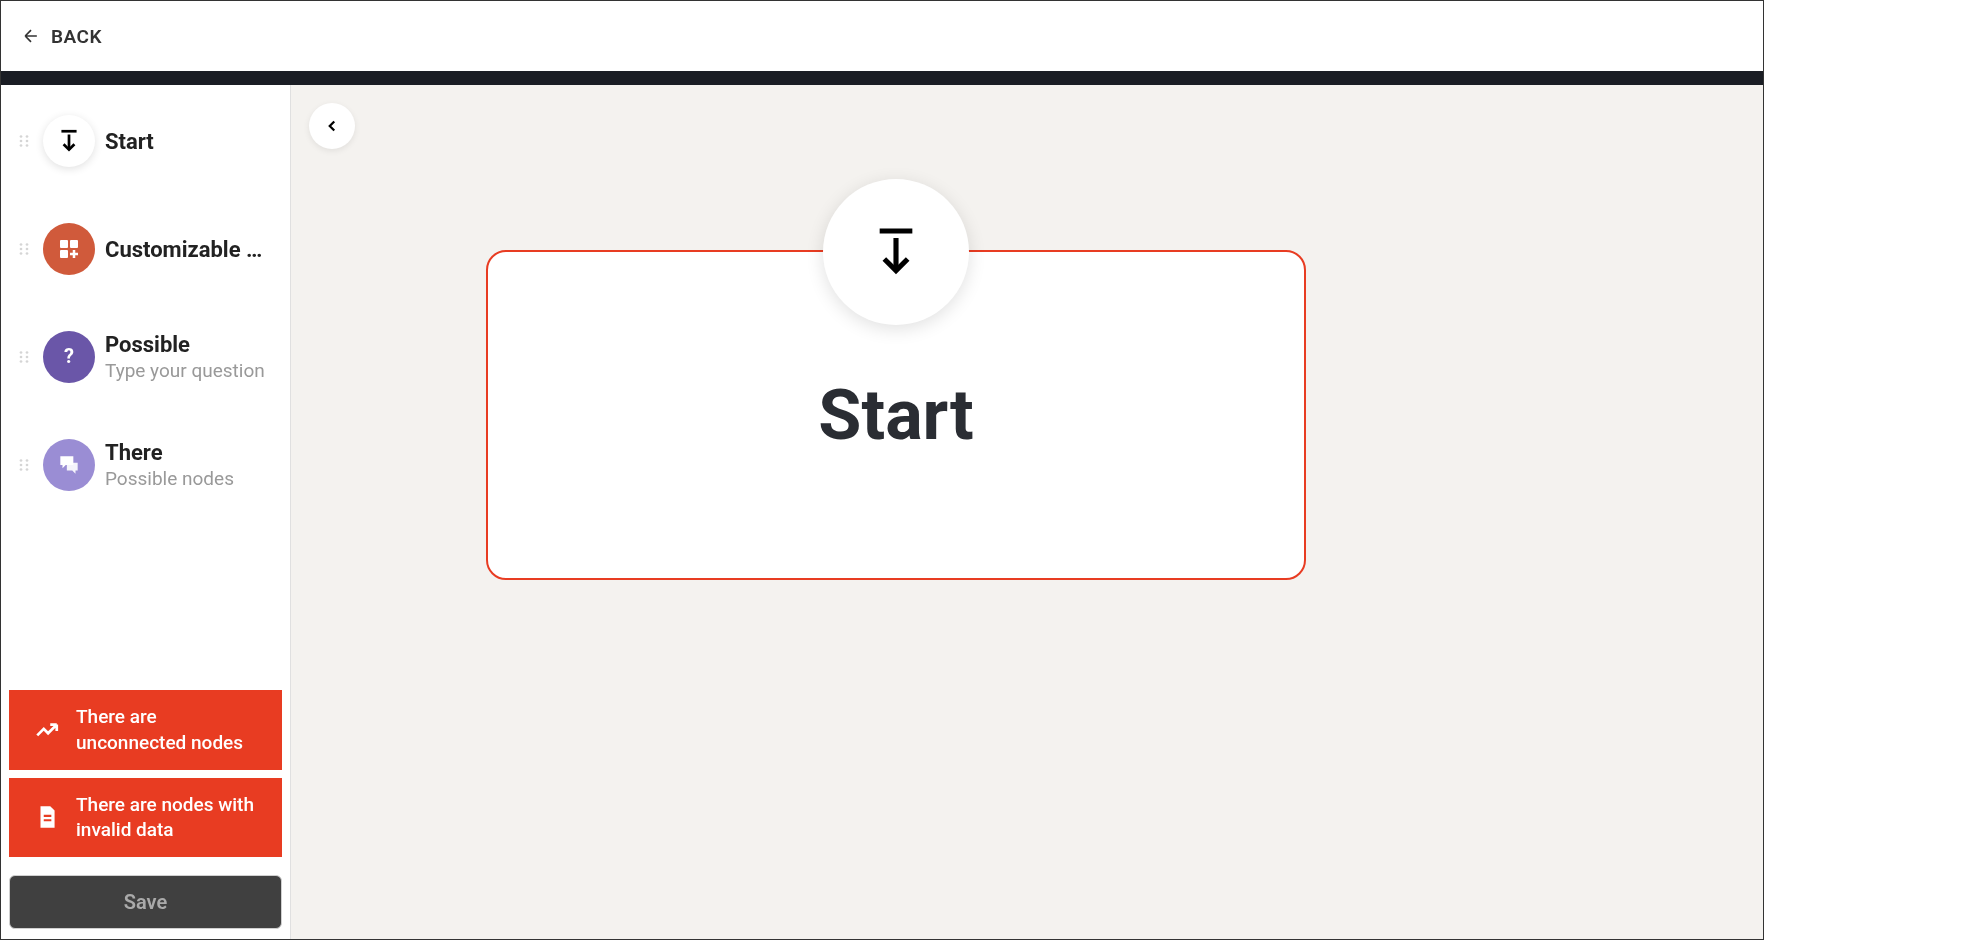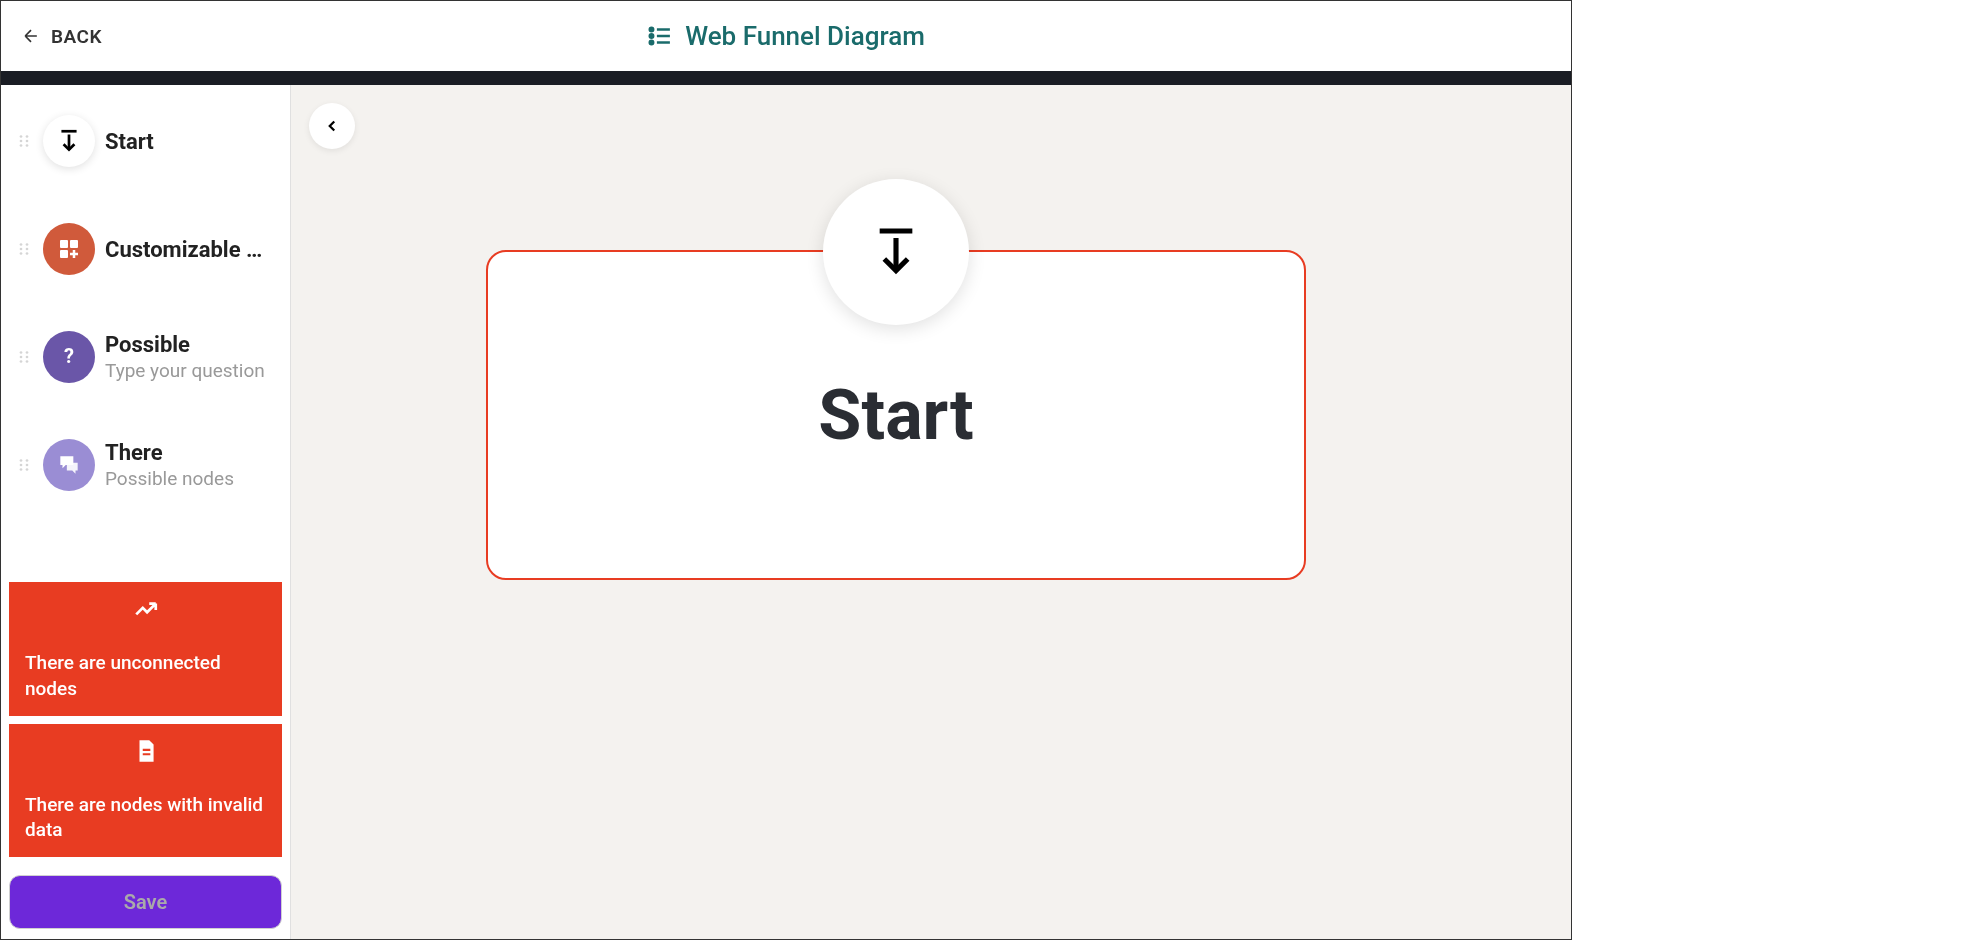--- a/index.html
+++ b/index.html
@@ -8,21 +8,21 @@
       padding: 0;
     }
     
     body {
       font-family: -apple-system, BlinkMacSystemFont, "Segoe UI", Roboto, Helvetica, Arial, sans-serif;
       background: #fff;
       overflow: hidden;
     }
     
     .app-container {
-      width: 1572px;
+      width: 1764px;
       height: 940px;
       display: flex;
       flex-direction: column;
       border: 1px solid #333;
     }
     
     
     .header {
       display: flex;
       align-items: center;
@@ -160,48 +160,47 @@
       white-space: nowrap;
       overflow: hidden;
       text-overflow: ellipsis;
       margin-top: 2px;
     }
     
     
     .warning-box {
       background: #e83c22;
       color: #fff;
-      padding: 14px 16px;
+      padding: 14px 25px;
       margin-bottom: 8px;
       display: flex;
       align-items: center;
-      gap: 28px;
+      gap: 16px;
       font-size: 19px;
       font-weight: 500;
       line-height: 1.35;
-      flex-direction: column;
     }
     
     .warning-icon {
       width: 26px;
       height: 26px;
       flex-shrink: 0;
     }
     
     
     .save-button {
       border: 1px solid #d0d0d0;
-      background: #6d28d9;
+      background: #404040;
       padding: 14px;
       text-align: center;
       font-size: 20px;
       font-weight: 600;
       color: #aaa;
       cursor: pointer;
-      border-radius: 11px;
+      border-radius: 6px;
       margin-top: 10px;
     }
     
     
     .canvas {
       flex: 1;
       background: #f4f2ef;
       position: relative;
     }
     
@@ -274,31 +273,20 @@
 <div class="app-container">
 
   <div class="header">
     <div class="back-button">
       <svg class="back-arrow" viewBox="0 0 24 24" fill="none" stroke="#333" stroke-width="2">
         <path d="M19 12H5M5 12L12 5M5 12L12 19"></path>
       </svg>
       <span>BACK</span>
     </div>
 
-    <div class="header-title">
-      <svg class="header-title-icon" viewBox="0 0 24 24" fill="none" stroke="#1a6b6b" stroke-width="2.5">
-        <line x1="9" y1="6" x2="21" y2="6"></line>
-        <line x1="9" y1="12" x2="21" y2="12"></line>
-        <line x1="9" y1="18" x2="21" y2="18"></line>
-        <circle cx="4" cy="6" r="1.5" fill="#1a6b6b"></circle>
-        <circle cx="4" cy="12" r="1.5" fill="#1a6b6b"></circle>
-        <circle cx="4" cy="18" r="1.5" fill="#1a6b6b"></circle>
-      </svg>
-      <span>Web Funnel Diagram</span>
-    </div>
   </div>
 
   <div class="dark-bar"></div>
 
   <div class="main-area">
 
     <div class="sidebar">
       <div class="node-list">
 
         <div class="node-item">

